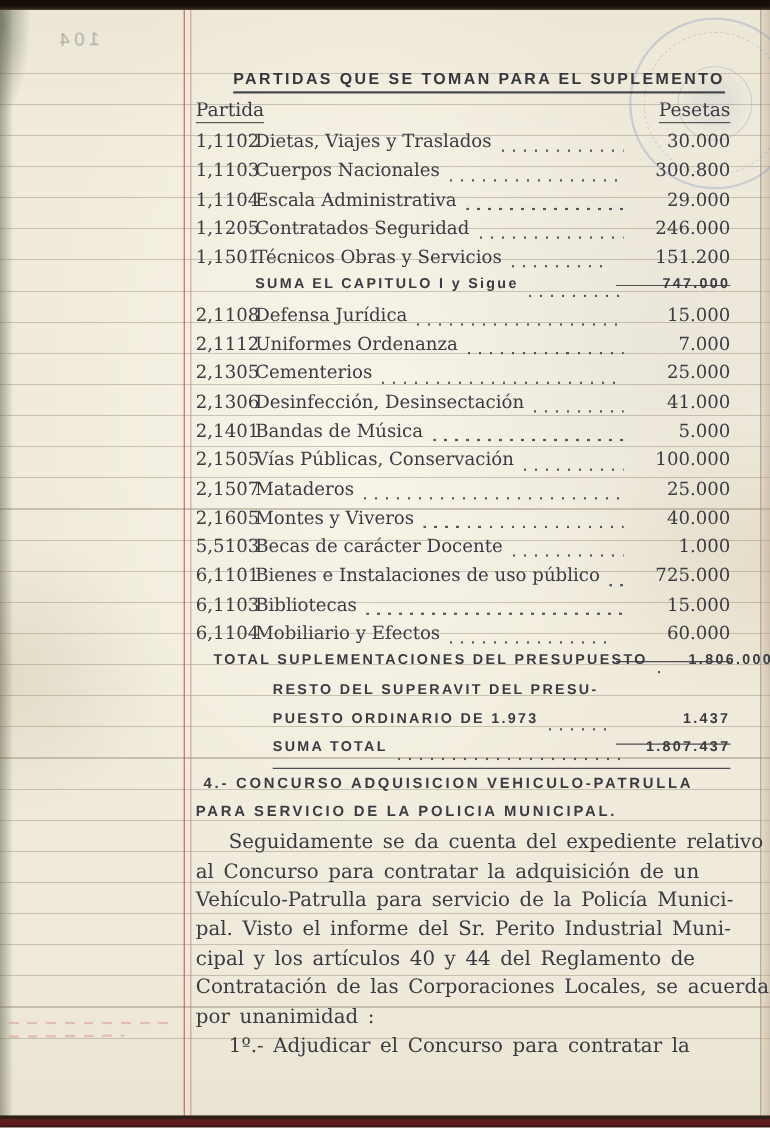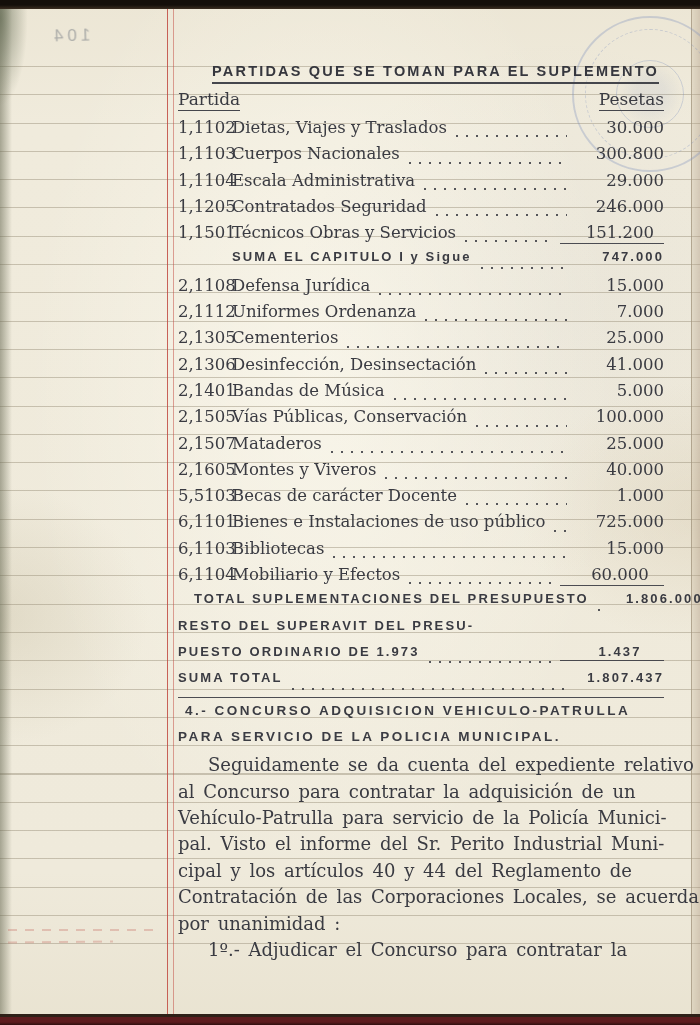--- a/index.html
+++ b/index.html
@@ -71,26 +71,26 @@
              margin-top:5px; height:26px; }
   .colhead .script { font-size:17px; border-bottom:1.7px solid #45464c; padding-bottom:1px; }
 
   .table { margin-top:3px; }
   .row { display:flex; align-items:baseline; height:26.3px; white-space:nowrap; }
   .code { flex:none; width:54px; }
   .desc { flex:none; padding-right:7px; }
   .leader { flex:1 1 auto; height:2px; align-self:flex-end; margin:0 9px 7px 2px; min-width:8px;
             background:repeating-linear-gradient(to right, rgba(58,59,66,0.85) 0 2px, transparent 2px 10px); }
   .amt { flex:none; min-width:88px; text-align:right; }
-  .amt-u { border-bottom:1.8px solid rgba(58,59,66,0.9); padding-left:16px; padding-bottom:1px;text-align:center; }
+  .amt-u { border-bottom:1.8px solid rgba(58,59,66,0.9); padding-left:16px; padding-bottom:16px; }
   .row.caps-row .desc, .row.caps-row .amt { font-family:"Liberation Sans", sans-serif; font-weight:bold;
             font-size:13px; letter-spacing:2.1px; font-style:normal; }
   .row.indent-sum   { margin-left:54px; }
   .row.indent-total { margin-left:16px; }
-  .row.indent-resto { }
+  .row.indent-resto { margin-left:70px; }
   .row.full-underline { border-bottom:1.8px solid rgba(58,59,66,0.9); }
 
   .heading4 { line-height:26.3px; font-size:13.5px; letter-spacing:2.5px; white-space:nowrap; }
   .heading4.h1 { margin-left:7px; }
 
   .para { margin-top:2px; }
   .para div { line-height:26.45px; font-size:18px; word-spacing:3px; white-space:nowrap; }
   .para .indent { margin-left:30px; }
 </style>
 </head>

